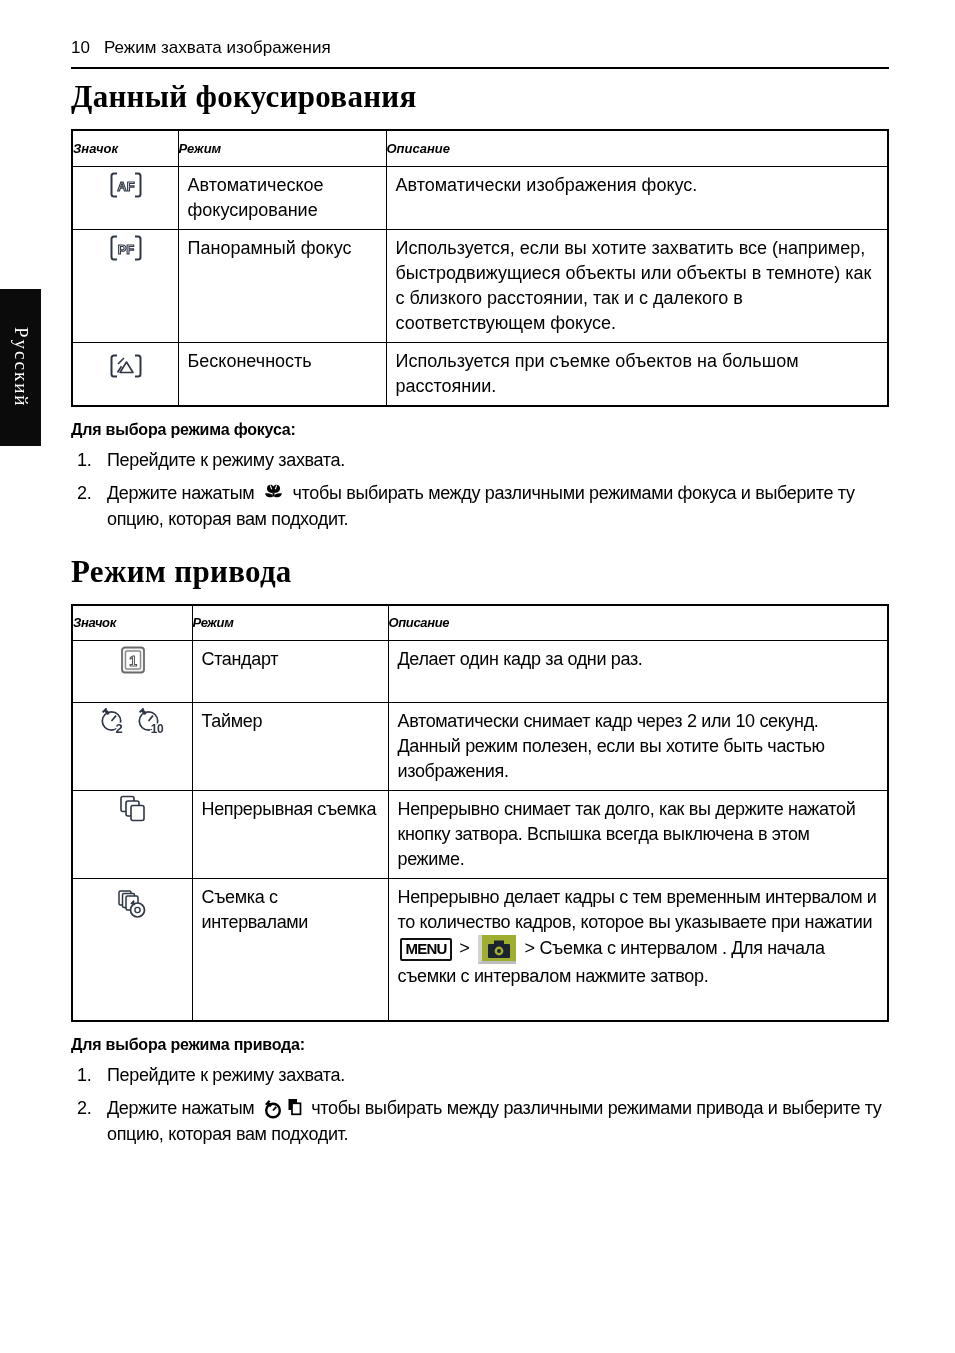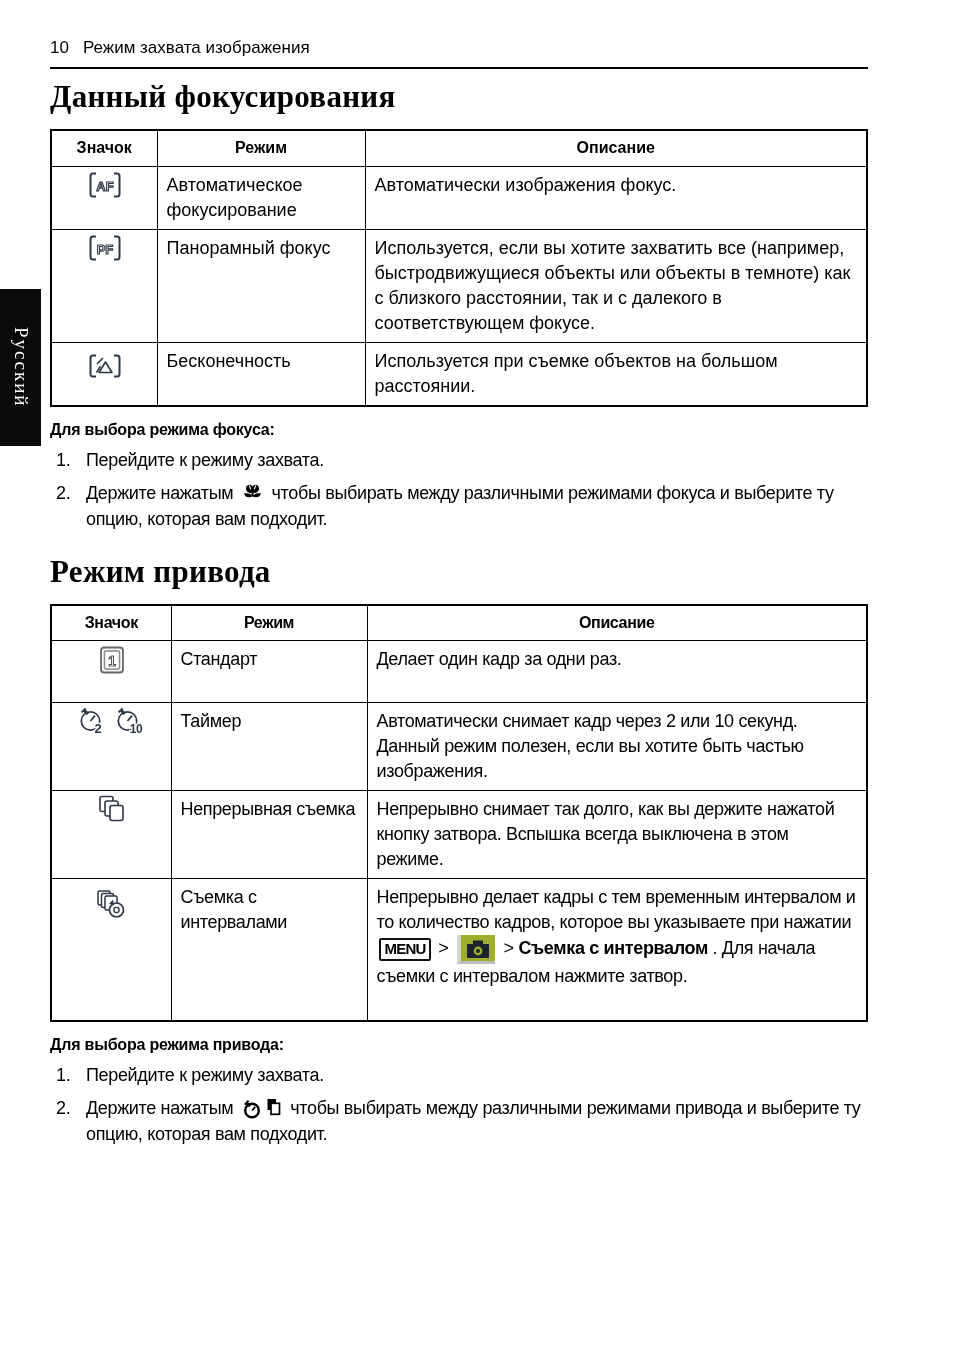--- a/index.html
+++ b/index.html
@@ -4,43 +4,43 @@
 <style>
   html,body{margin:0;padding:0;background:#fff;}
   .page{position:relative;width:955px;height:1353px;background:#fff;color:#000;
         font-family:"Liberation Sans",sans-serif;overflow:hidden;}
   
   .side-tab{position:absolute;left:0;top:289px;width:41px;height:157px;background:#0b0b0b;
             display:flex;align-items:center;justify-content:center;}
   .side-tab span{writing-mode:vertical-rl;color:#fff;font-family:"Liberation Serif",serif;
                  font-size:19px;letter-spacing:2px;}
   
-  .content{position:absolute;left:50px;top:38px;width:818px;}
+  .content{position:absolute;left:71px;top:38px;width:818px;}
   .page-header{display:flex;gap:14px;font-size:17px;padding-bottom:9px;border-bottom:2px solid #000;}
   h1{font-family:"Liberation Serif",serif;font-size:31px;font-weight:bold;margin:10px 0 14px;letter-spacing:.3px;}
   h1.second{margin-top:22px;}
   
   table{border-collapse:collapse;width:100%;border:2px solid #000;table-layout:fixed;}
   th,td{border:1.5px solid #000;vertical-align:top;}
-  th{font-size:16px;font-weight:bold;text-align:center;vertical-align:middle;padding:4px 0;}
+  th{font-size:13px;font-weight:bold;text-align:left;vertical-align:middle;padding:4px 0;font-style:italic;}
   td{font-size:18px;line-height:25px;padding:6px 8px 6px 9px;}
   td.icon{text-align:center;padding-top:3px;}
   .narrow{letter-spacing:-0.35px;}
   
   h2.howto{font-size:16px;font-weight:bold;margin:14px 0 8px;letter-spacing:-0.2px;}
   ol.steps{list-style:none;margin:0;padding:0;}
   ol.steps li{position:relative;padding-left:36px;margin-bottom:7px;font-size:18px;line-height:26px;}
   ol.steps .num{position:absolute;left:6px;}
   
   .menu-key{display:inline-block;border:2px solid #111;border-radius:2px;padding:0 4px;
             font-size:15px;font-weight:bold;letter-spacing:-0.8px;line-height:1.25;vertical-align:middle;margin:0 2px;}
   .camera-key{display:inline-block;background:#9fae2e;border-left:4px solid #d2d2d2;border-bottom:3px solid #bdbdbd;
               padding:4px 5px 2px 5px;vertical-align:middle;margin:0 4px;line-height:0;}
   .inline-svg{vertical-align:middle;margin:0 5px;}
-  .bold-seg{font-weight:bold;margin-top:21px;}
+  .bold-seg{font-weight:normal;margin-top:21px;}
   svg text{font-family:"Liberation Sans",sans-serif;}
 </style>
 </head>
 <body>
 
 <div class="page">
 
   <div class="side-tab">
     <span>Русский</span>
   </div>

